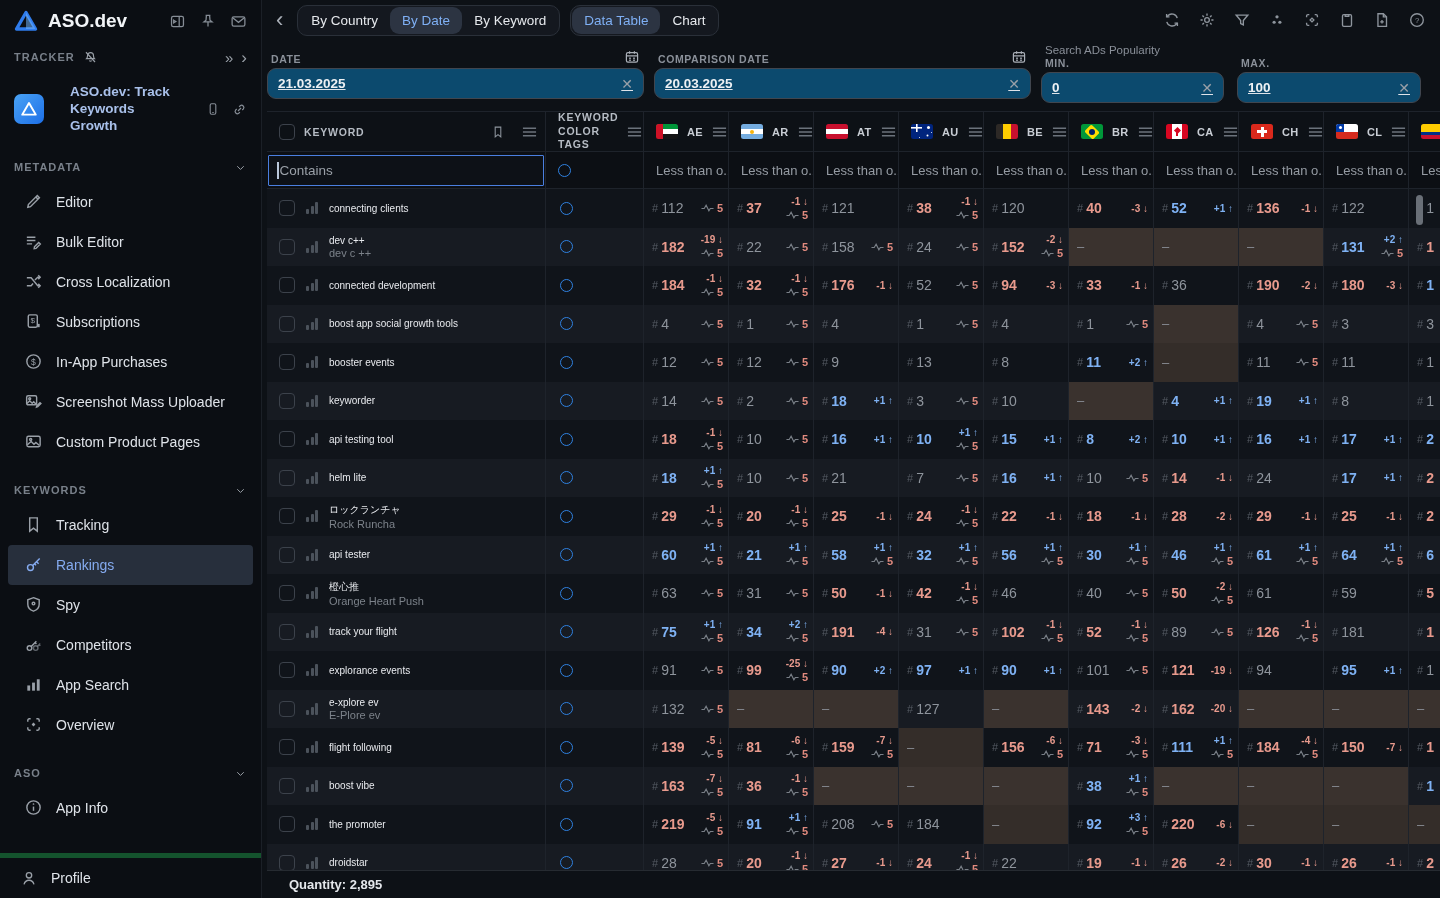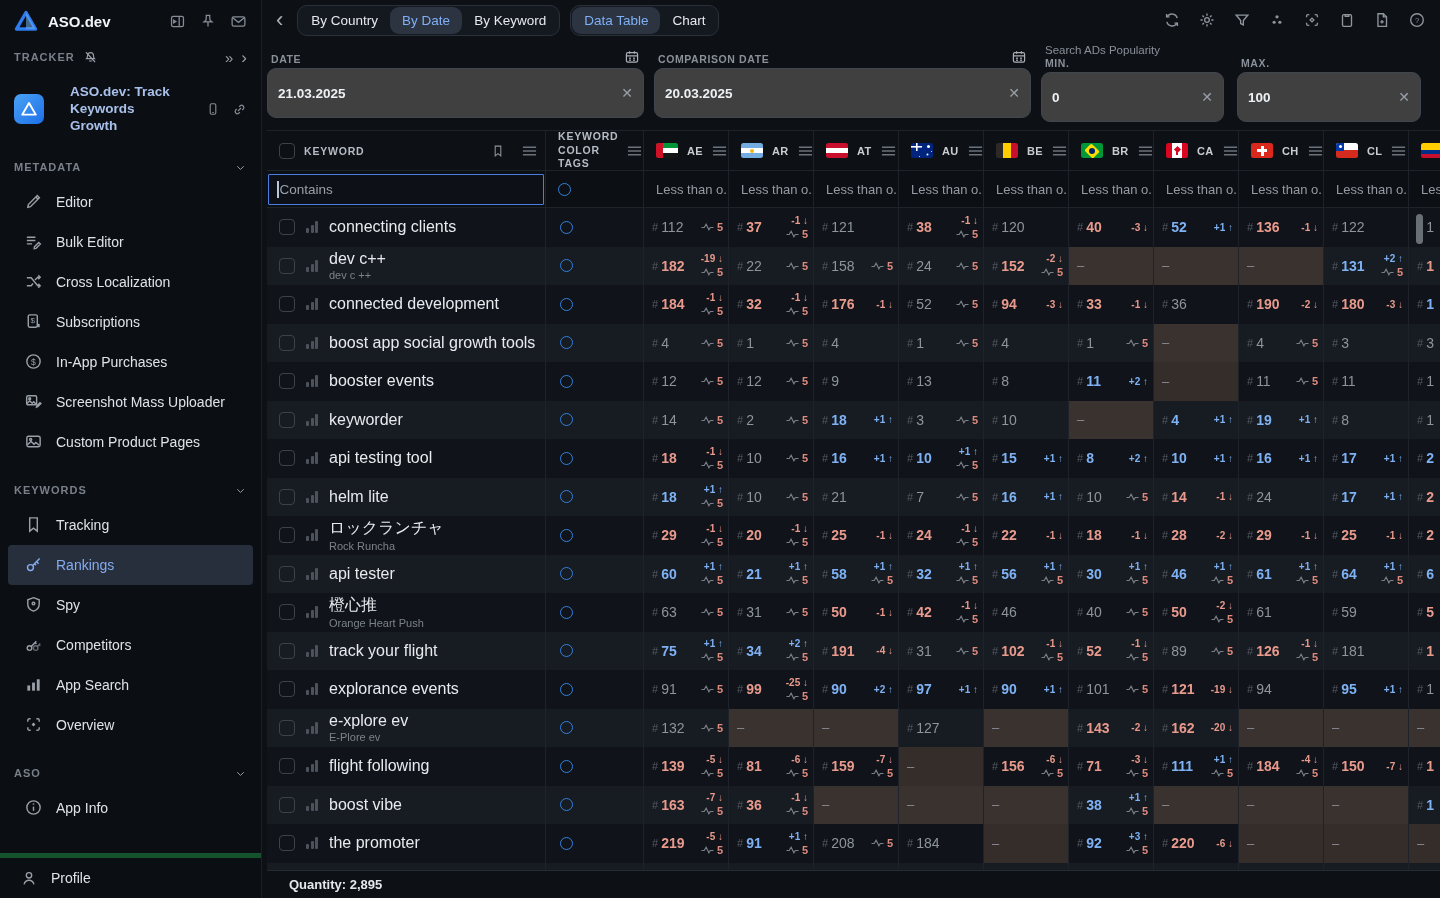--- a/index.html
+++ b/index.html
@@ -5,21 +5,21 @@
   * { margin:0; padding:0; box-sizing:border-box; }
   html,body { width:1440px; height:898px; overflow:hidden; background:#0d1116;
     font-family:"Liberation Sans","DejaVu Sans",sans-serif; color:#dfe3e9; }
   .app { display:flex; width:1440px; height:898px; }
 
   
   .sidebar { width:262px; flex:none; background:#0b0e13; border-right:1px solid #1b2027;
     display:flex; flex-direction:column; }
   .sb-header { height:42px; display:flex; align-items:center; padding:0 14px; gap:10px; flex:none;}
   .brand-logo { width:24px; height:24px; flex:none;}
-  .brand-name { font-size:15px; font-weight:bold; color:#f2f4f7; flex:1;}
+  .brand-name { font-size:19px; font-weight:bold; color:#f2f4f7; flex:1;}
   .sb-hicons { display:flex; gap:14px; color:#868d96; }
   .icon-btn { display:flex; align-items:center; justify-content:center; cursor:pointer;}
   .sb-tracker { height:30px; display:flex; align-items:center; padding:0 14px; gap:8px; flex:none;}
   .sb-seclabel { font-size:11px; letter-spacing:1px; color:#79808a; font-weight:bold;}
   .sb-tracker .grow, .grow { flex:1; }
   .chev-txt { color:#9aa0a8; font-size:15px; line-height:1; cursor:pointer;}
   .sb-app { display:flex; padding:12px 14px 14px; gap:26px; align-items:center; flex:none;}
   .app-icon { width:30px; height:30px; border-radius:7px; flex:none;
     background:linear-gradient(135deg,#4aa3f5,#1d6fe8); display:flex; align-items:center; justify-content:center;}
   .app-title { font-size:13.5px; line-height:1.25; color:#a9c0ea; flex:1; font-weight:bold;}
@@ -44,22 +44,22 @@
   .seg { display:flex; border:1px solid #2a3039; border-radius:10px; background:#14181f; padding:1px;}
   .seg-item { padding:6px 12px; font-size:13.5px; color:#e6e9ed; border-radius:9px; cursor:pointer; white-space:nowrap;}
   .seg-item.active { background:#2c3442; color:#7fb0f5; }
   .tb-icons { display:flex; gap:17px; margin-left:auto; color:#8e959d; align-items:center;}
 
   
   .filters { flex:none; display:flex; padding:2px 0 8px 5px; gap:10px;}
   .fgroup { display:flex; flex-direction:column; }
   .flabel-row { display:flex; align-items:flex-end; padding:0 4px 3px 4px; height:26px;}
   .flabel { font-size:10.5px; letter-spacing:.6px; color:#8a9099; font-weight:bold;}
-  .finput { height:50px; background:#404040; border:1px solid #40464f; border-radius:9px;
-    display:flex; align-items:center; padding:0 10px; }
+  .finput { height:31px; background:#0c4a6e; border:1px solid #40464f; border-radius:9px;
+    display:flex; align-items:center; padding:0 10px;text-decoration:underline; }
   .finput .val { font-size:13.5px; font-weight:bold; color:#eef1f4; flex:1;}
   .clear-x { color:#9aa0a8; font-size:14px; cursor:pointer; padding-left:6px;}
   .cal { color:#aab0b8; }
   .sapwrap { display:flex; flex-direction:column;}
   .saplabel { font-size:11.5px; color:#8a9099; padding:2px 4px 0;}
   .saprow { display:flex; gap:13px;}
 
   
   .table-wrap { flex:1; position:relative; margin-left:5px; overflow:hidden; display:flex; flex-direction:column;}
   .thead,.tfilter { display:flex; flex:none; }
@@ -110,21 +110,21 @@
   .caret { width:1.5px; height:17px; background:#b9c7da; margin-right:1px;}
   .contains-txt { font-size:13.5px; color:#9aa0a8;}
   .tf-cell { display:flex; align-items:center; padding:0 4px 0 12px; font-size:13px; color:#959ba3;
     white-space:nowrap; overflow:hidden;}
   .tag-circle { width:13px; height:13px; border:1.5px solid #2f81e0; border-radius:50%; flex:none; cursor:pointer;}
 
   .tbody { flex:1; overflow:hidden;}
   .trow { display:flex; height:38.5px; background:#10141a;}
   .trow.alt { background:#171b22;}
   .kcell { display:flex; align-items:center; gap:11px; padding:0 8px 0 12px;}
-  .kname { font-size:16px; color:#e8eaee;}
+  .kname { font-size:10px; color:#e8eaee;}
   .ksub { font-size:11px; color:#7c828a; margin-top:1px;}
   .bars { display:flex; align-items:flex-end; gap:1.5px; height:12px; flex:none;}
   .bars i { width:3px; background:#4b525b; border-radius:1px; display:block;}
   .bars i:nth-child(1){height:5px;} .bars i:nth-child(2){height:8px;} .bars i:nth-child(3){height:12px;}
   .tagcell { display:flex; align-items:center; padding-left:14px;}
   .ccell { position:relative; display:flex; align-items:center; padding:0 5px 0 8px; cursor:pointer;}
   .ccell.miss { background:#342d29;}
   .trow.alt .ccell.miss { background:#3a322e;}
   .dash { color:#8a8f96; font-size:13px; }
   .hash { color:#555b63; font-size:11px; margin-right:3px;}

